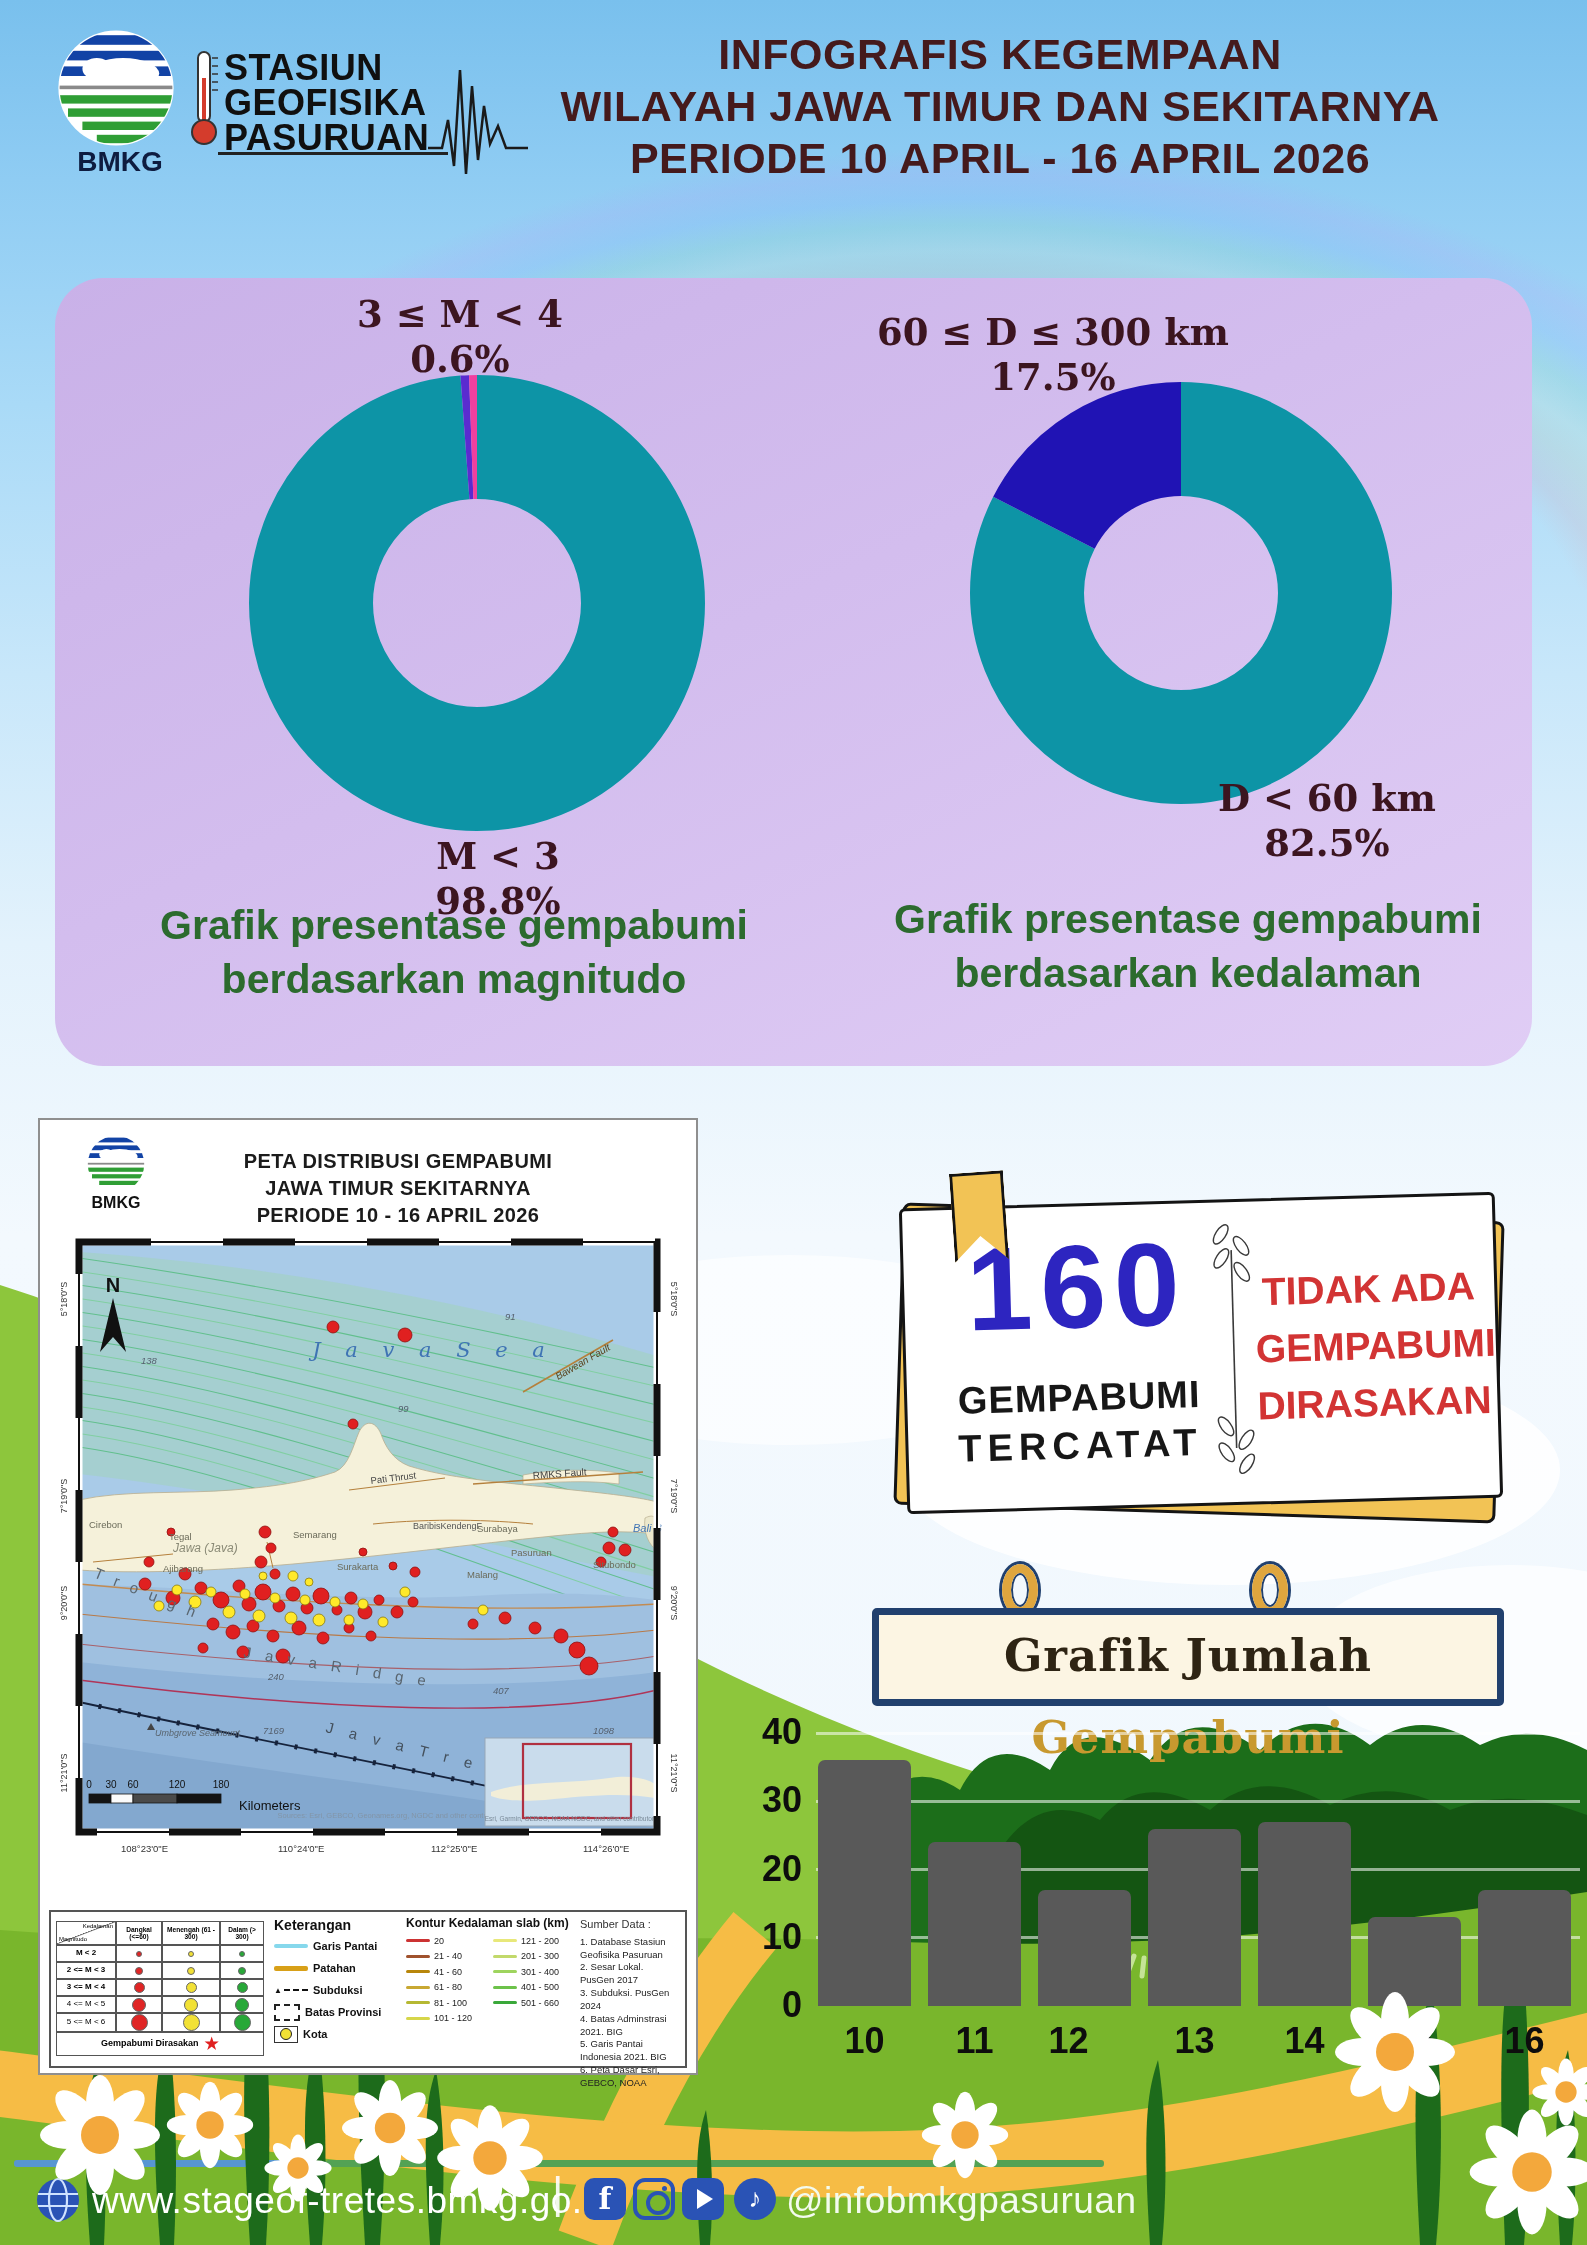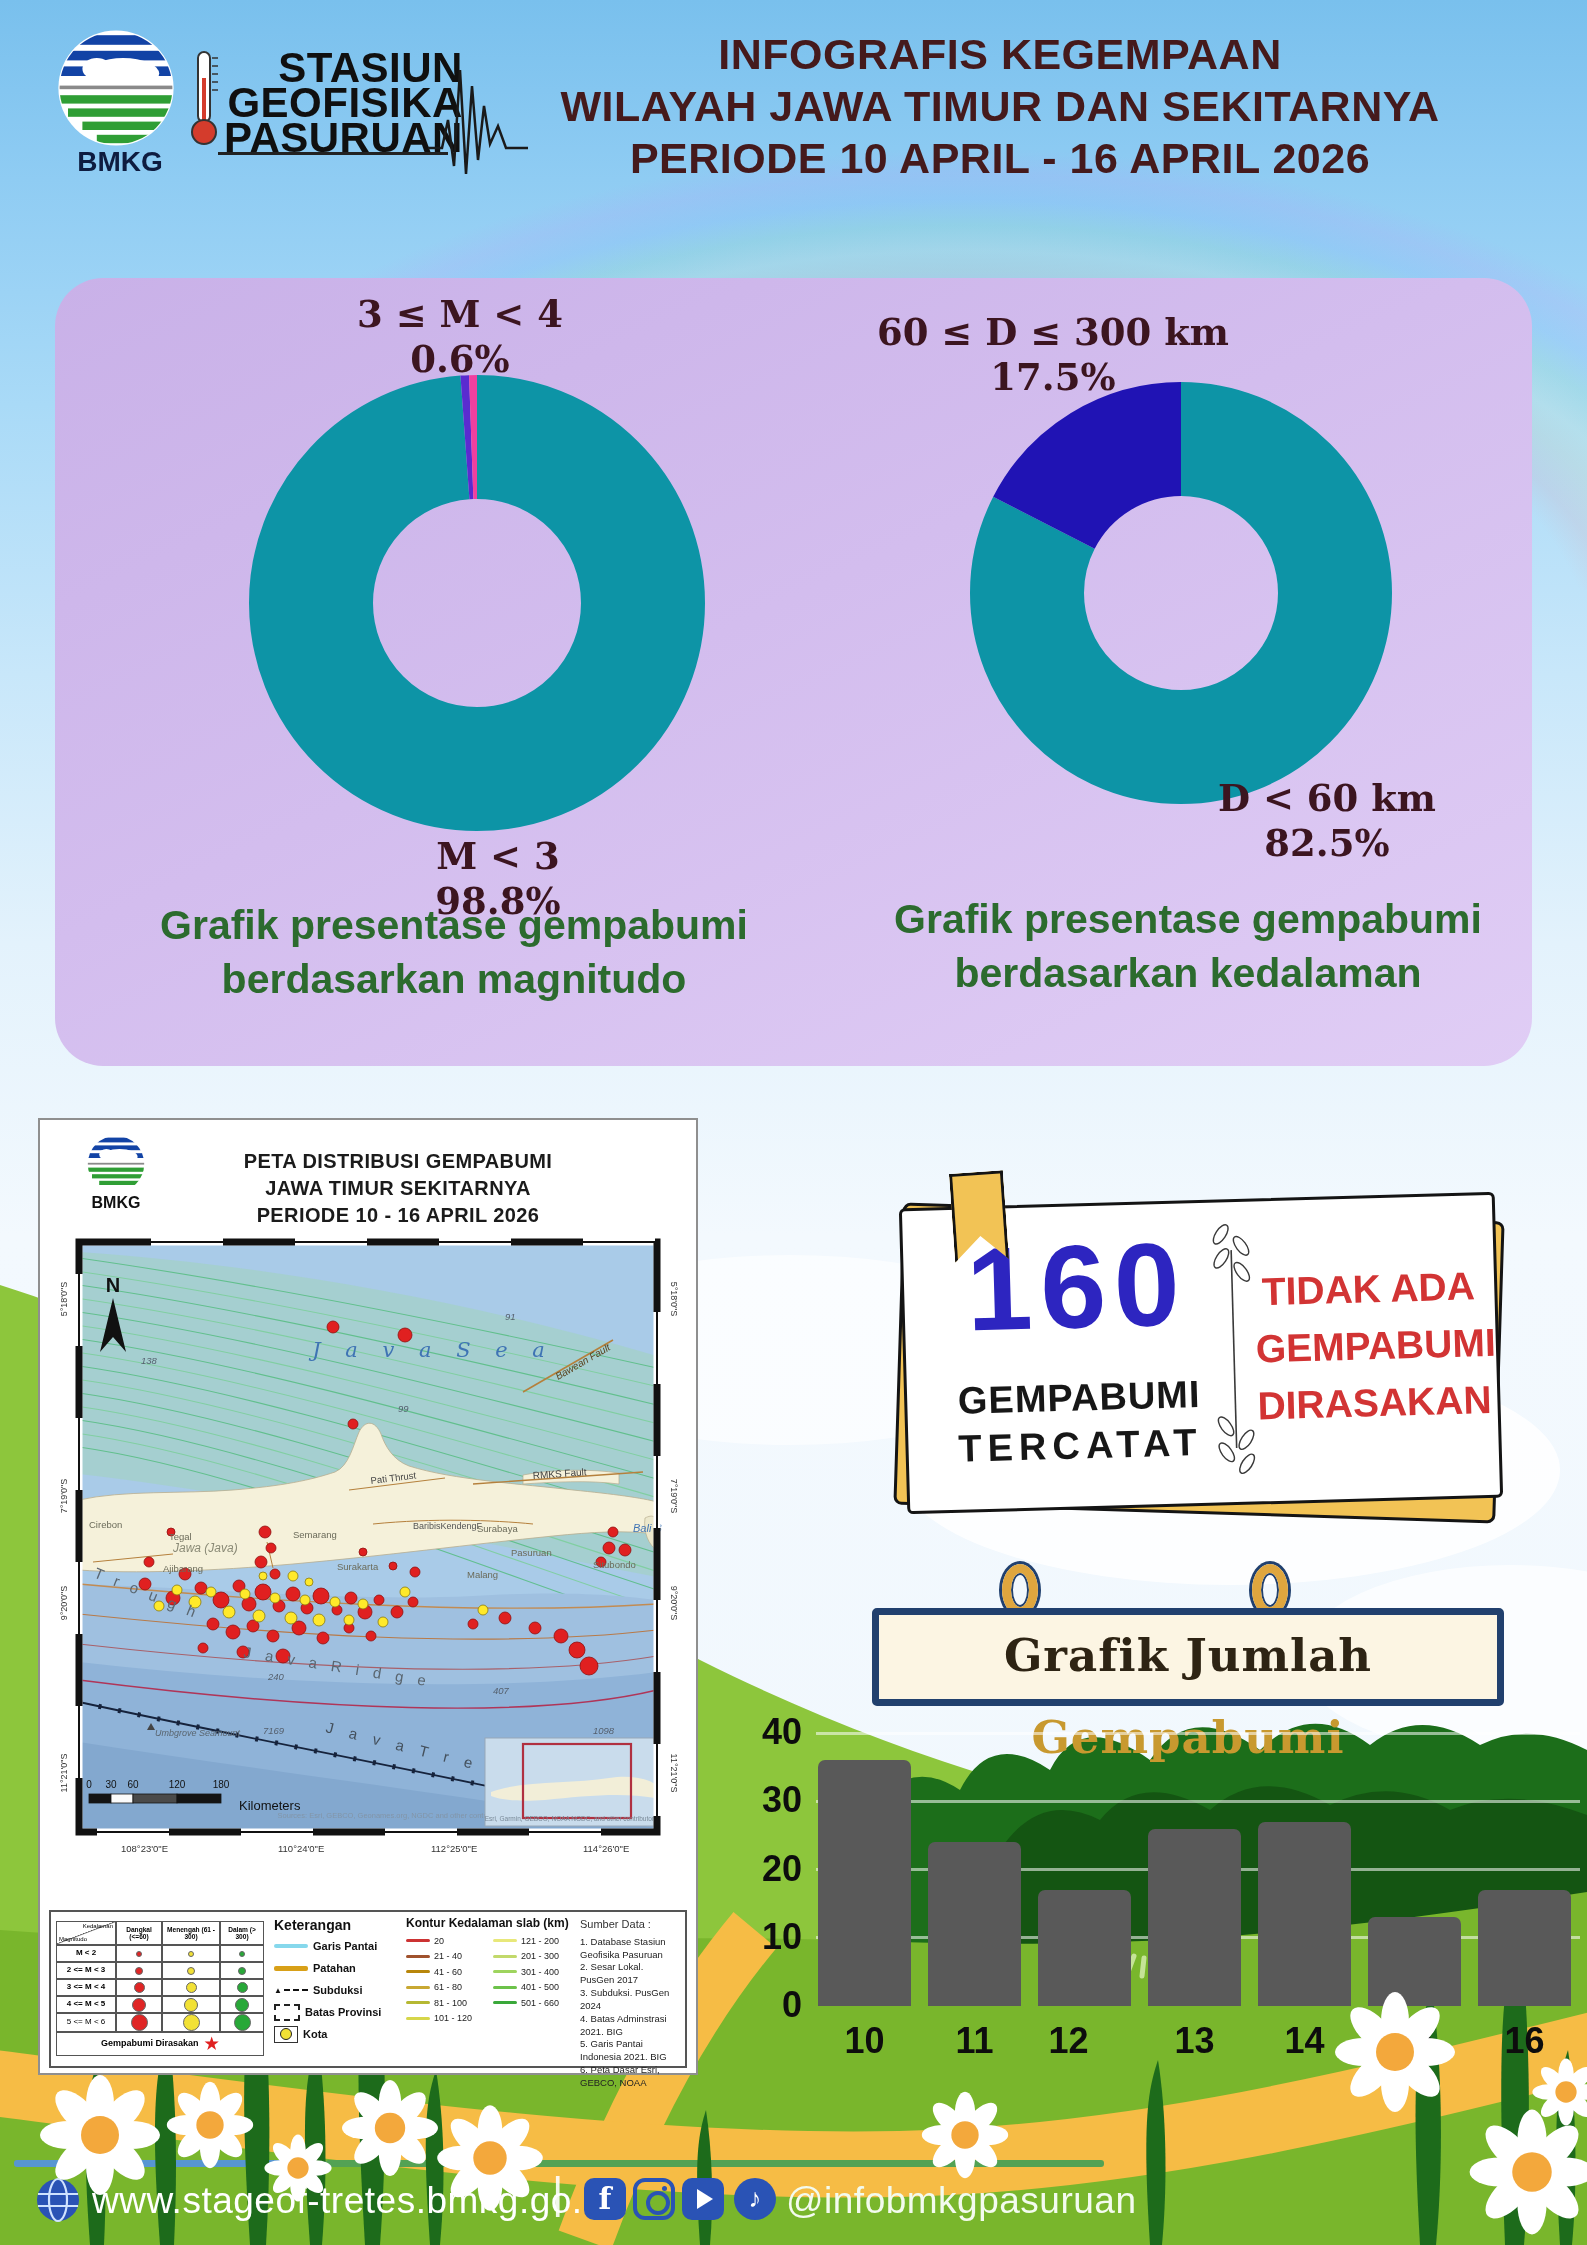--- a/index.html
+++ b/index.html
@@ -5,21 +5,21 @@
   html,body{margin:0;padding:0;}
   .page{position:relative;width:1587px;height:2245px;overflow:hidden;
         font-family:"Liberation Sans",sans-serif;
         background:linear-gradient(180deg,#79c0ed 0%,#8fccf3 8%,#a9daf7 18%,#c8e7fa 30%,#e3f2fc 42%,#f3f9fe 55%,#f0f7fd 100%);}
   .abs{position:absolute;}
   .rainbow{left:330px;top:-50px;width:1270px;height:640px;pointer-events:none;
     background:radial-gradient(ellipse 90% 100% at 50% 112%, transparent 55%, rgba(255,120,120,.10) 58%, rgba(255,200,90,.10) 62%, rgba(255,255,140,.10) 65%, rgba(120,220,120,.10) 69%, rgba(120,160,255,.13) 73%, rgba(200,120,255,.10) 77%, transparent 81%);}
   
   .hdr-title{left:420px;top:28px;width:1160px;text-align:center;color:#451a1c;font-weight:800;}
   .hdr-title div{font-size:43px;line-height:52px;letter-spacing:.5px;}
-  .station-text{left:224px;top:50px;font-weight:800;color:#101010;font-size:42px;line-height:35px;letter-spacing:.5px;text-align:right;}
+  .station-text{left:224px;top:50px;font-weight:800;color:#101010;font-size:36px;line-height:35px;letter-spacing:.5px;}
   .bmkg-word{left:62px;top:146px;width:116px;text-align:center;font-weight:800;color:#0e1c40;font-size:28px;}
   .underline-bar{left:218px;top:152px;width:230px;height:3px;background:#222;}
   
   .panel{left:55px;top:278px;width:1477px;height:788px;border-radius:48px;
          background:linear-gradient(155deg,#c9b1e8 0%,#d3bdee 45%,#e0cdf5 100%);}
   .pie-label{font-family:"DejaVu Serif",serif;font-weight:700;color:#3c1520;text-align:center;font-size:37px;line-height:45px;}
   .pie-caption{font-weight:800;color:#2c6b2e;text-align:center;font-size:41px;line-height:54px;}
   
   .map-card{left:38px;top:1118px;width:660px;height:957px;background:#fff;border:2px solid #8f8f8f;box-sizing:border-box;}
   .map-title{left:128px;top:28px;width:460px;text-align:center;font-weight:700;color:#1b1b1b;font-size:20px;line-height:27px;letter-spacing:.4px;}
@@ -431,21 +431,21 @@
             <div class="lt-cell" style="font-size: 8px; font-weight: 700;">3 &lt;= M &lt; 4</div>
             <div class="lt-cell">
               <div style="width: 9px; height: 9px; border-radius: 50%; background: rgb(224, 37, 37); border: 1px solid rgb(102, 102, 102);"></div>
             </div>
             <div class="lt-cell">
               <div style="width: 9px; height: 9px; border-radius: 50%; background: rgb(242, 225, 53); border: 1px solid rgb(102, 102, 102);"></div>
             </div>
             <div class="lt-cell">
               <div style="width: 9px; height: 9px; border-radius: 50%; background: rgb(40, 168, 56); border: 1px solid rgb(102, 102, 102);"></div>
             </div>
-            <div class="lt-cell" style="font-size: 8px; font-weight: 700; text-align: center;">4 &lt;= M &lt; 5</div>
+            <div class="lt-cell" style="font-size: 8px; font-weight: 400; text-align: center;">4 &lt;= M &lt; 5</div>
             <div class="lt-cell">
               <div style="width: 12px; height: 12px; border-radius: 50%; background: rgb(224, 37, 37); border: 1px solid rgb(102, 102, 102);"></div>
             </div>
             <div class="lt-cell">
               <div style="width: 12px; height: 12px; border-radius: 50%; background: rgb(242, 225, 53); border: 1px solid rgb(102, 102, 102);"></div>
             </div>
             <div class="lt-cell">
               <div style="width: 12px; height: 12px; border-radius: 50%; background: rgb(40, 168, 56); border: 1px solid rgb(102, 102, 102);"></div>
             </div>
             <div class="lt-cell" style="font-size: 8px; font-weight: 400;">5 &lt;= M &lt; 6</div>

